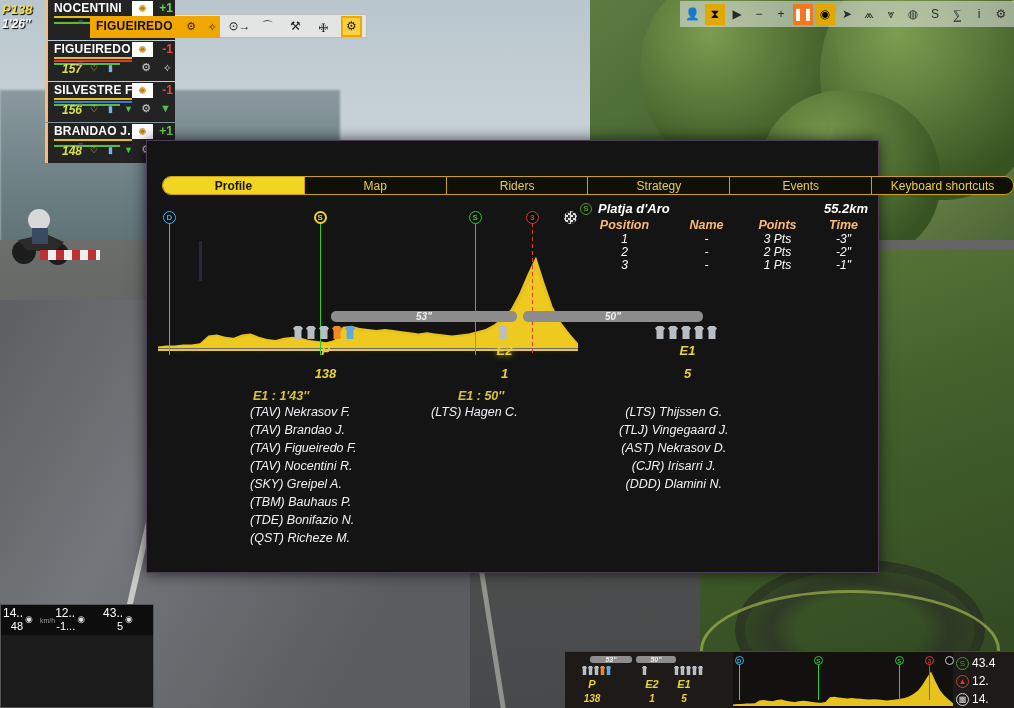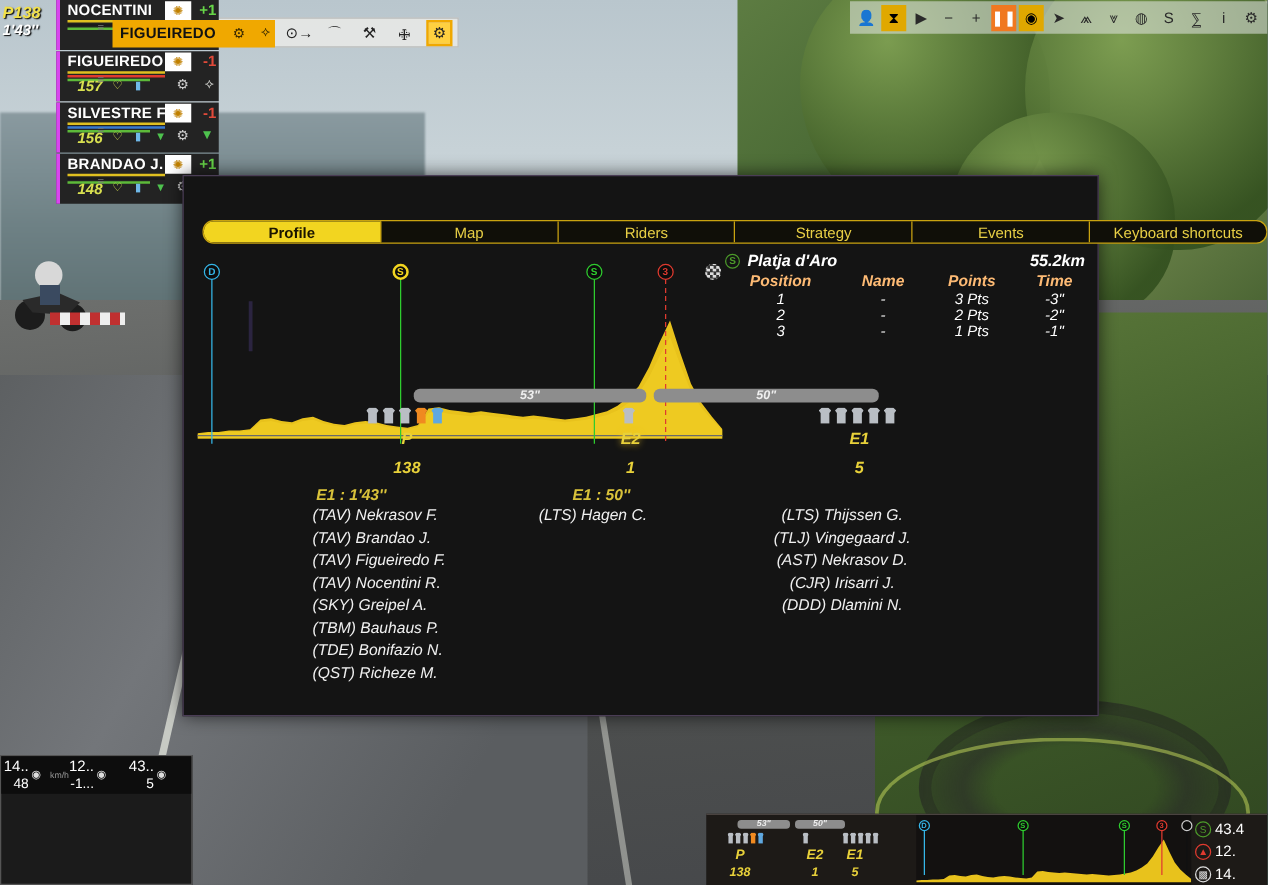--- a/index.html
+++ b/index.html
@@ -92,21 +92,21 @@
   
   .riderlist { position: absolute; left: 0; top: 0; width: 175px; }
   .rl-head {
     position: absolute; left: 2px; top: 2px; width: 46px;
     color: #f2e14a; font-style: italic; font-weight: bold; font-size: 13px;
     text-shadow: 1px 1px 1px #000; line-height: 15px;
   }
   .rl-head .gap { color: #fff; font-size: 12px; }
   .rcard {
     position: relative; margin-left: 45px; width: 130px; height: 40px;
-    background: #232323; border-left: 3px solid #d946ef;
+    background: #232323; border-left: 3px solid #fdba74;
     margin-bottom: 1px;
   }
   .rcard .nm {
     position: absolute; left: 6px; top: 1px; width: 80px;
     color: #fff; font-size: 12px; font-weight: bold; letter-spacing: .2px;
     white-space: nowrap; overflow: hidden;
   }
   .rcard .bars { position: absolute; left: 6px; top: 16px; width: 78px; }
   .bar { height: 2px; margin-bottom: 1px; }
   .rcard .num {
@@ -370,21 +370,21 @@
       <div class="tr-btn plain">◍</div>
       <div class="tr-btn plain">S</div>
       <div class="tr-btn plain">⅀</div>
       <div class="tr-btn plain">i</div>
       <div class="tr-btn plain">⚙</div>
     </div>
 
   <div class="riderlist">
     <div class="rl-head">
       <div>P138</div>
-      <div class="gap">1'43''</div>
+      <div class="gap">1'26''</div>
     </div>
     <div id="rider-cards">
         <div class="rcard">
           <div class="nm">NOCENTINI</div>
           <div class="bars">
             <div class="bar" style="background:#e0c020"></div>
             <div class="bar" style="background:#1a1a1a"></div>
             <div class="bar" style="background:#5dba3a;width:85%"></div>
           </div>
           <div class="flag">✺</div>

